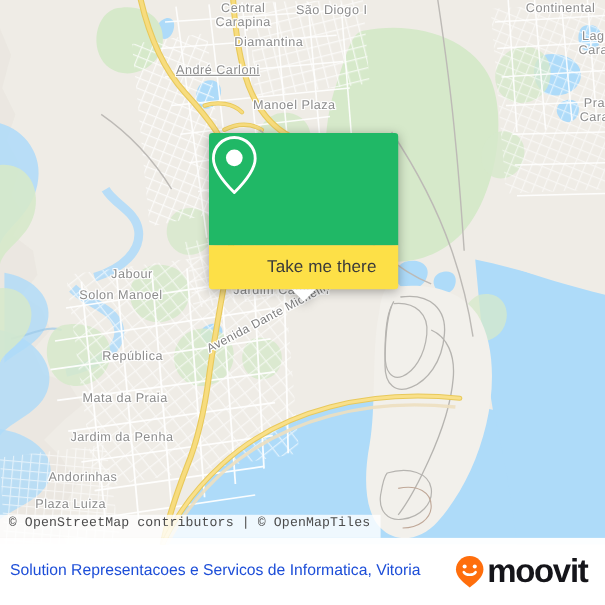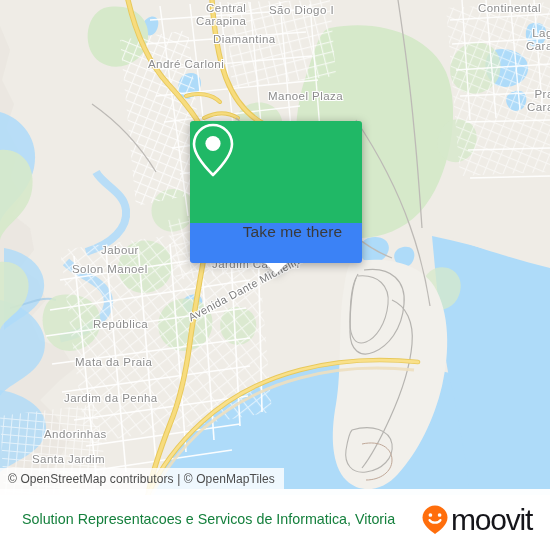--- a/index.html
+++ b/index.html
@@ -36,21 +36,21 @@
     font-size: 11.5px;
     letter-spacing: 0.45px;
     white-space: nowrap;
     text-shadow:
        1px 0 0 rgba(255,255,255,.95), -1px 0 0 rgba(255,255,255,.95),
        0 1px 0 rgba(255,255,255,.95), 0 -1px 0 rgba(255,255,255,.95),
        1px 1px 0 rgba(255,255,255,.95), -1px -1px 0 rgba(255,255,255,.95),
        1px -1px 0 rgba(255,255,255,.95), -1px 1px 0 rgba(255,255,255,.95);
     pointer-events: none;
   }
-  .maplabel.two { line-height: 13px; text-align: right; }
+  .maplabel.two { line-height: 13px; text-align: center; }
   .streetlabel {
     position: absolute;
     color: #7d7d7d;
     font-size: 11px;
     letter-spacing: .4px;
     white-space: nowrap;
     text-shadow:
        1px 0 0 #fff, -1px 0 0 #fff, 0 1px 0 #fff, 0 -1px 0 #fff,
        1px 1px 0 #fff, -1px -1px 0 #fff, 1px -1px 0 #fff, -1px 1px 0 #fff;
     pointer-events: none;
@@ -67,23 +67,24 @@
   #popup-green {
     height: 102px;
     background: #20B866;
     border-radius: 3px 3px 0 0;
     display: flex;
     align-items: center;
     justify-content: center;
   }
   #popup-white {
     height: 40px;
-    background: #3b82f6;
+    background: #fde047;
     border-radius: 0 0 3px 3px;
     display: flex;
+    align-items: center;
     justify-content: center;
     padding-left: 33px;
   }
   #popup-label {
     color: #3a3a3a;
     font-size: 15.5px;
     letter-spacing: .1px;
   }
   #popup-tail {
     position: absolute;
@@ -95,56 +96,56 @@
     border-top: 11px solid #fff;
   }
 
   
   #attribution {
     position: absolute;
     left: 0; top: 468px;
     height: 21px;
     padding: 0 9px 0 8px;
     display: flex;
-    align-items: center;
     background: rgba(255,255,255,0.80);
     color: #4c4c4c;
     font-size: 12px;
     letter-spacing: .1px;
     z-index: 30;
+    font-family: Liberation Mono, monospace;
   }
 
   
   #footer {
     position: absolute;
     left: 0; top: 489px;
     width: 550px; height: 61px;
     background: rgba(255,255,255,0.955);
     display: flex;
     align-items: center;
     z-index: 50;
   }
   #footer-title {
     flex: 1;
-    padding-left: 22px;
+    padding-left: 9px;
     padding-right: 8px;
-    color: #15803d;
+    color: #1d4ed8;
     font-size: 14.3px;
     line-height: 19px;
     max-width: 420px;
   }
   #brand {
     display: flex;
     align-items: center;
     padding-right: 16px;
     gap: 1px;
   }
   #brand-word {
     font-size: 30px;
-    font-weight: normal;
+    font-weight: bold;
     color: #15151a;
     letter-spacing: -1.2px;
     line-height: 30px;
   }
 </style>
 </head>
 <body>
 
 <div id="app">
 
@@ -340,34 +341,34 @@
       <span>Central</span><br>
       <span>Carapina</span>
     </div>
     <div class="maplabel" style="left:269px;top:4px;">São Diogo I</div>
     <div class="maplabel" style="left:478px;top:2px;">Continental</div>
     <div class="maplabel" style="left:213px;top:33px;">Diamantina</div>
     <div class="maplabel two" style="left:526px;top:27px;">
       <span>Lago</span><br>
       <span>Carap</span>
     </div>
-    <div class="maplabel" style="left:148px;top:58px;">André Carloni</div>
-    <div class="maplabel" style="left:230px;top:90px;margin-left:38px;">Manoel Plaza</div>
+    <div class="maplabel" style="left:160px;top:58px;text-decoration:underline;">André Carloni</div>
+    <div class="maplabel" style="left:230px;top:90px;">Manoel Plaza</div>
     <div class="maplabel two" style="left:527px;top:88px;">
       <span>Pra</span><br>
       <span>Cara</span>
     </div>
     <div class="maplabel" style="left:101px;top:244px;">Jabour</div>
     <div class="maplabel" style="left:72px;top:263px;">Solon Manoel</div>
     <div class="maplabel" style="left:212px;top:258px;">Jardim Camburi</div>
     <div class="maplabel" style="left:93px;top:318px;">República</div>
     <div class="maplabel" style="left:75px;top:356px;">Mata da Praia</div>
     <div class="maplabel" style="left:64px;top:392px;">Jardim da Penha</div>
     <div class="maplabel" style="left:12px;top:428px;margin-left:32px;">Andorinhas</div>
-    <div class="maplabel" style="left:32px;top:453px;">Santa Jardim</div>
+    <div class="maplabel" style="left:32px;top:453px;">Plaza Luiza</div>
 
     <div class="streetlabel" style="left:189px;top:312px;transform:rotate(-28deg);transform-origin:0 50%;">Avenida Dante Michelini</div>
 
     <div id="popup">
       <div id="popup-green">
         <svg width="46" height="58" viewBox="0 0 46 58">
           <path d="M23 4 C33.5 4 42 12.5 42 23 C42 33 32 45 23 54 C14 45 4 33 4 23 C4 12.5 12.5 4 23 4 Z" fill="none" stroke="#ffffff" stroke-width="2.6" stroke-linejoin="round"></path>
           <circle cx="23" cy="22.5" r="7.6" fill="#ffffff"></circle>
         </svg>
       </div>

